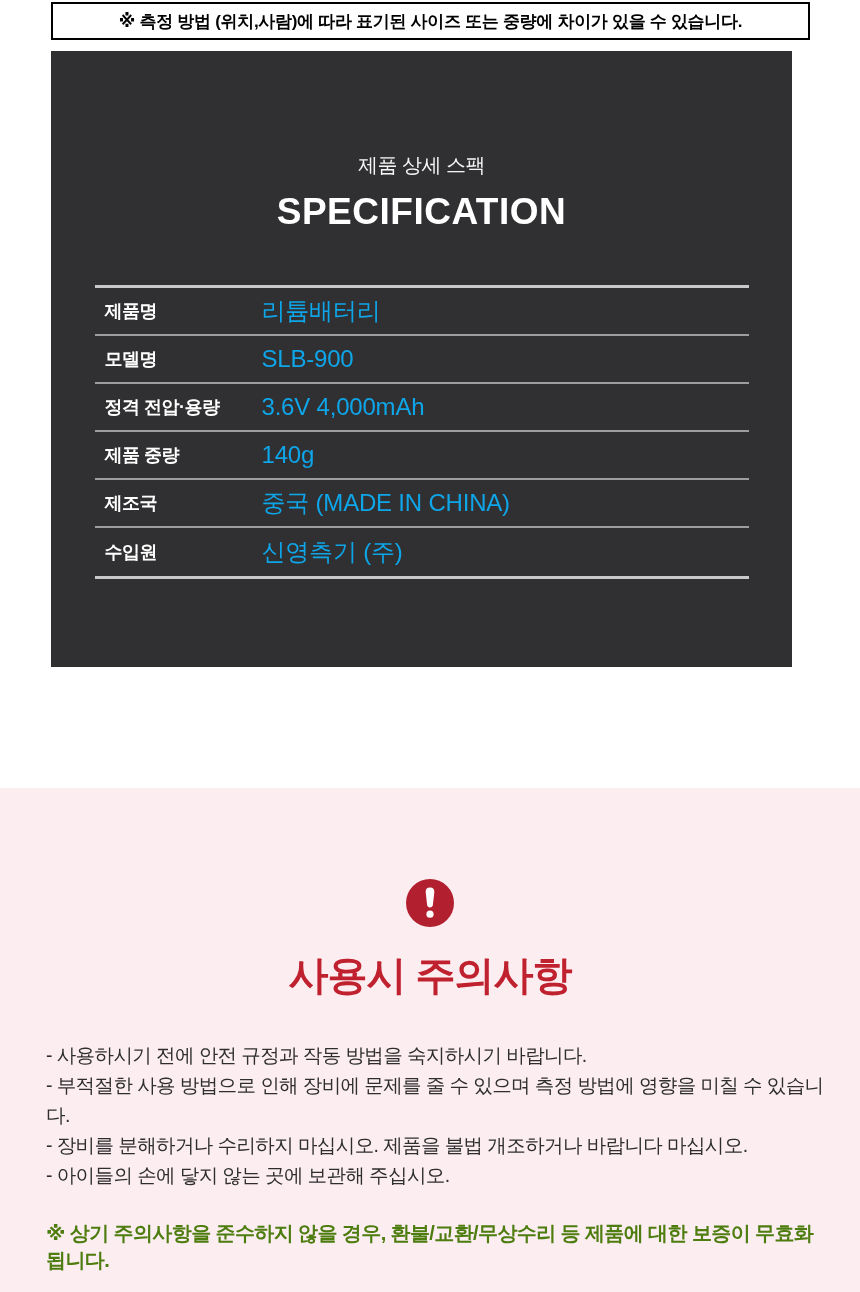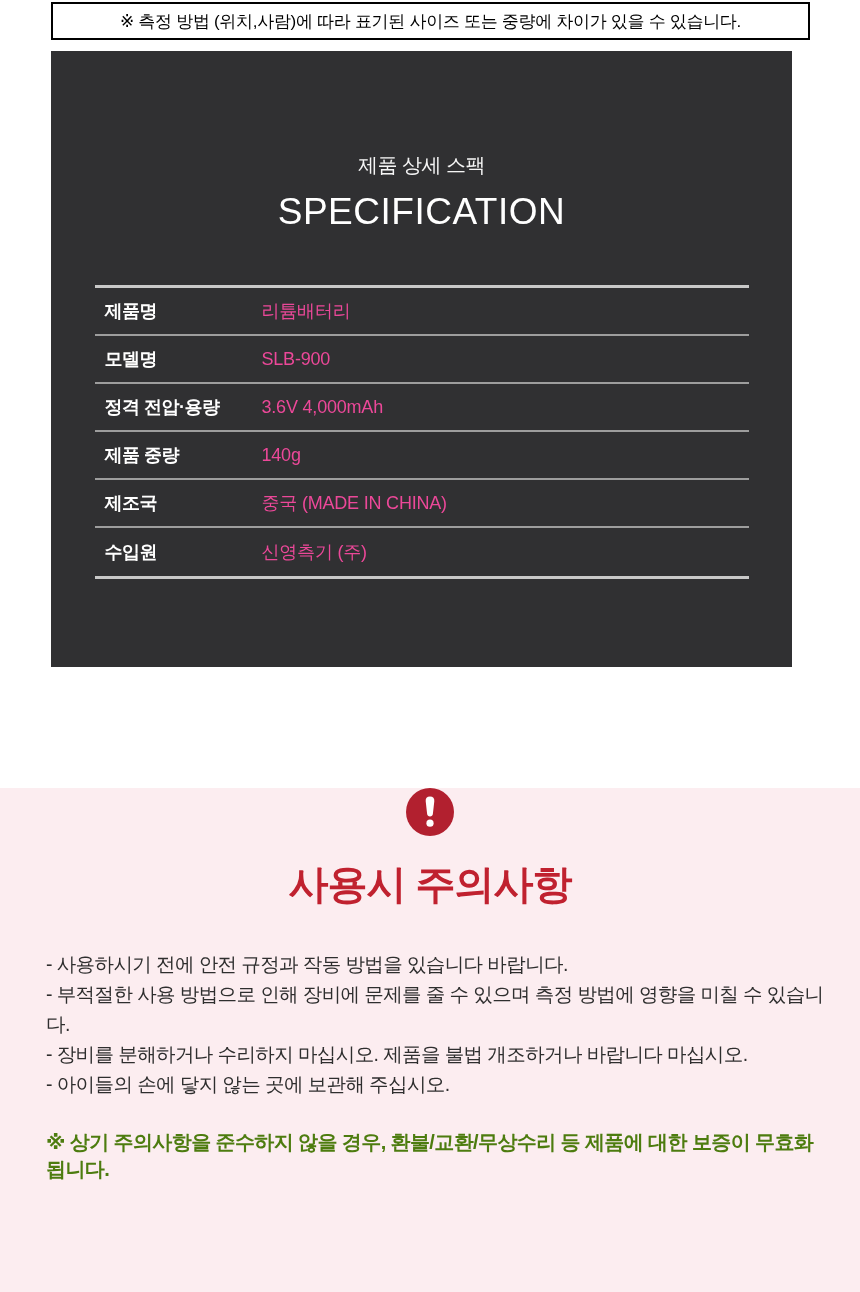--- a/index.html
+++ b/index.html
@@ -20,21 +20,21 @@
   .notice-box {
     margin: 2px 50px 0 51px;
     height: 38px;
     box-sizing: border-box;
     border: 2px solid #000000;
     background: #ffffff;
     display: flex;
     align-items: center;
     justify-content: center;
     font-size: 17px;
-    font-weight: 400;
+    font-weight: 700;
     color: #000000;
     letter-spacing: -0.3px;
   }
 
   
   .spec-panel {
     margin: 11px 68px 0 51px;
     height: 616px;
     box-sizing: border-box;
     background: #303032;
@@ -42,21 +42,21 @@
     text-align: center;
   }
   .spec-subtitle {
     font-size: 20px;
     color: #f5f5f5;
     letter-spacing: -0.5px;
   }
   .spec-title {
     margin-top: 12px;
     font-size: 37px;
-    font-weight: normal;
+    font-weight: bold;
     color: #ffffff;
     letter-spacing: 0.5px;
   }
   .spec-table {
     width: 654px;
     margin: 52px auto 0 auto;
     border-top: 3px solid #c8c8c8;
     border-bottom: 3px solid #c8c8c8;
     text-align: left;
   }
@@ -71,31 +71,32 @@
   .spec-label {
     width: 157px;
     padding-left: 10px;
     flex: 0 0 auto;
     font-size: 18px;
     font-weight: bold;
     color: #ffffff;
     letter-spacing: -0.5px;
   }
   .spec-value {
-    font-size: 18px;
-    color: #ec4899;
+    font-size: 24px;
+    color: #0ea5e9;
     letter-spacing: -0.2px;
   }
 
   
   .caution-section {
     margin-top: 121px;
     height: 504px;
     box-sizing: border-box;
     background: #fcedf0;
+    padding-top: 91px;
   }
   .caution-icon-wrap {
     width: 48px;
     height: 48px;
     margin: 0 auto;
   }
   .caution-title {
     margin-top: 21px;
     text-align: center;
     font-size: 40px;
@@ -163,21 +164,21 @@
     <div class="caution-icon-wrap">
       <svg width="48" height="48" viewBox="0 0 48 48" aria-hidden="true">
         <circle cx="24" cy="24" r="24" fill="#b2202f"></circle>
         <path d="M24 8.5 c3.1 0 4.6 1.9 4.3 4.7 l-1.4 12.6 c-0.2 1.7 -1.3 2.7 -2.9 2.7 s-2.7 -1 -2.9 -2.7 l-1.4 -12.6 c-0.3 -2.8 1.2 -4.7 4.3 -4.7 z" fill="#ffffff"></path>
         <circle cx="24" cy="35.2" r="3.6" fill="#ffffff"></circle>
       </svg>
     </div>
     <div class="caution-title">사용시 주의사항</div>
 
     <div class="caution-list">
-      <div class="caution-item">- 사용하시기 전에 안전 규정과 작동 방법을 있습니다 바랍니다.</div>
+      <div class="caution-item">- 사용하시기 전에 안전 규정과 작동 방법을 숙지하시기 바랍니다.</div>
       <div class="caution-item">- 부적절한 사용 방법으로 인해 장비에 문제를 줄 수 있으며 측정 방법에 영향을 미칠 수 있습니다.</div>
       <div class="caution-item">- 장비를 분해하거나 수리하지 마십시오. 제품을 불법 개조하거나 바랍니다 마십시오.</div>
       <div class="caution-item">- 아이들의 손에 닿지 않는 곳에 보관해 주십시오.</div>
     </div>
 
     <div class="caution-warning">※ 상기 주의사항을 준수하지 않을 경우, 환불/교환/무상수리 등 제품에 대한 보증이 무효화 됩니다.</div>
   </div>
 
 </div>
 

